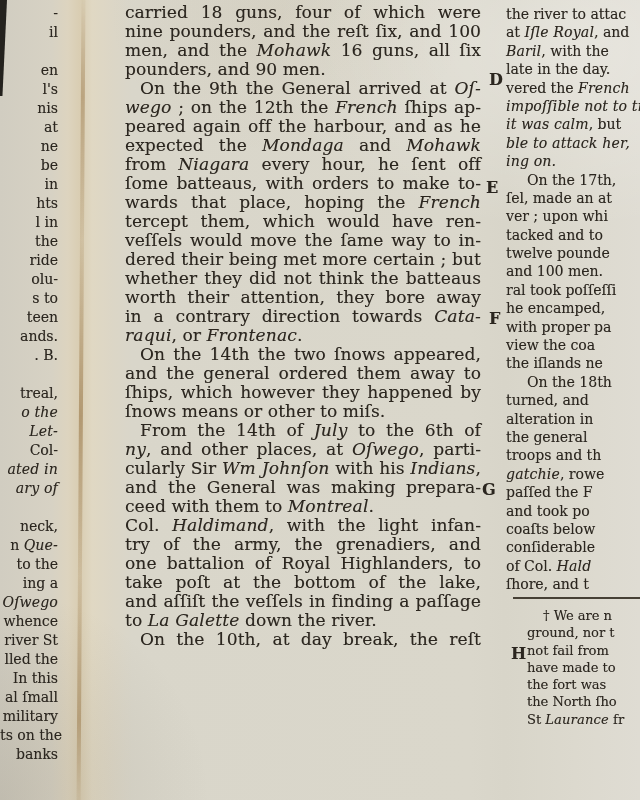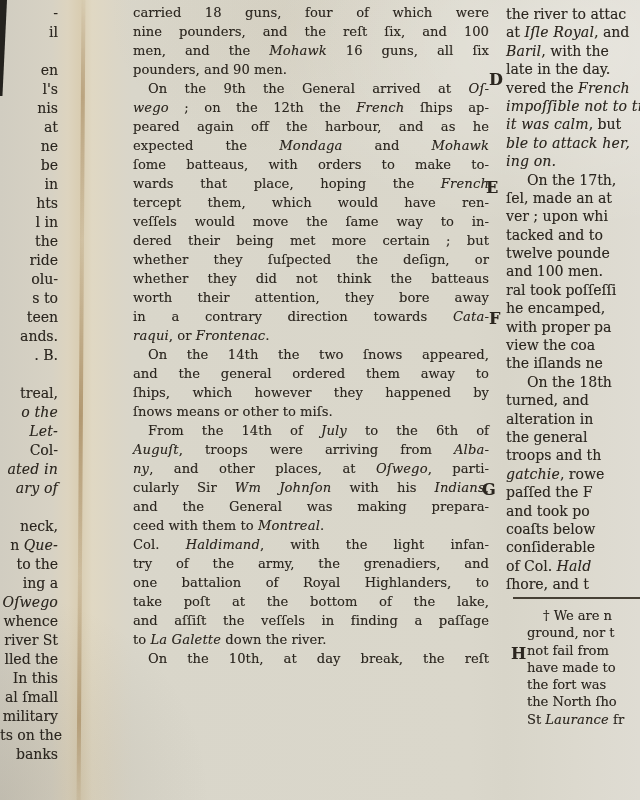--- a/index.html
+++ b/index.html
@@ -14,21 +14,21 @@
       linear-gradient(90deg,
         #d1cdc1 0px, #d7d2c4 52px, #ddd4bf 68px, #d9cdb2 80px,
         #e0d8c3 92px, #dcd6c6 112px, #d9d6ca 132px, #dad7cb 470px,
         #d8d5c9 505px, #dcd9ce 575px, #dfdcd3 640px);
   }
   .line-rows div{white-space:nowrap;}
   
   .col-left{position:absolute;left:0;top:4px;width:58px;text-align:right;font-size:14px;}
   .col-left div{height:19px;line-height:19px;}
   
-  .col-center{position:absolute;left:133px;top:3px;width:356px;font-size:13px;}
+  .col-center{position:absolute;left:125px;top:3px;width:356px;font-size:17px;}
   .col-center div{
     height:19px;line-height:19px;white-space:normal;
     text-align:justify;text-align-last:justify;
     letter-spacing:0.1px;
   }
   .col-center div.end{text-align-last:left;}
   .col-center div.indent{padding-left:15px;}
   
   .col-right{position:absolute;left:506px;top:5px;width:160px;font-size:14px;}
   .col-right div{height:18.4px;line-height:18.4px;}
@@ -105,36 +105,35 @@
 
   <div class="col-center line-rows ink" id="col-center">
       <div><span>carried 18 guns, four of which were</span></div>
       <div><span>nine pounders, and the reſt ſix, and 100</span></div>
       <div><span>men, and the </span><i>Mohawk</i><span> 16 guns, all ſix</span></div>
       <div class="end"><span>pounders, and 90 men.</span></div>
       <div class="indent"><span>On the 9th the General arrived at </span><i>Oſ-</i></div>
       <div><i>wego</i><span> ; on the 12th the </span><i>French</i><span> ſhips ap-</span></div>
       <div><span>peared again off the harbour, and as he</span></div>
       <div><span>expected the </span><i>Mondaga</i><span> and </span><i>Mohawk</i></div>
+      <div><span>from </span><i>Niagara</i><span> every hour, he ſent off</span></div>
       <div><span>ſome batteaus, with orders to make to-</span></div>
       <div><span>wards that place, hoping the </span><i>French</i></div>
       <div><span>tercept them, which would have ren-</span></div>
       <div><span>veſſels would move the ſame way to in-</span></div>
       <div><span>dered their being met more certain ; but</span></div>
-      <div><span>whether they ſuſpected the deſign, or</span></div>
       <div><span>whether they did not think the batteaus</span></div>
       <div><span>worth their attention, they bore away</span></div>
       <div><span>in a contrary direction towards </span><i>Cata-</i></div>
       <div class="end"><i>raqui</i><span>, or </span><i>Frontenac</i><span>.</span></div>
       <div class="indent"><span>On the 14th the two ſnows appeared,</span></div>
       <div><span>and the general ordered them away to</span></div>
       <div><span>ſhips, which however they happened by</span></div>
       <div class="end"><span>ſnows means or other to miſs.</span></div>
       <div class="indent"><span>From the 14th of </span><i>July</i><span> to the 6th of</span></div>
-      <div><i>Auguſt</i><span>, troops were arriving from </span><i>Alba-</i></div>
       <div><i>ny</i><span>, and other places, at </span><i>Oſwego</i><span>, parti-</span></div>
       <div><span>cularly Sir </span><i>Wm Johnſon</i><span> with his </span><i>Indians</i><span>,</span></div>
       <div><span>and the General was making prepara-</span></div>
       <div class="end"><span>ceed with them to </span><i>Montreal</i><span>.</span></div>
       <div><span>Col. </span><i>Haldimand</i><span>, with the light infan-</span></div>
       <div><span>try of the army, the grenadiers, and</span></div>
       <div><span>one battalion of Royal Highlanders, to</span></div>
       <div><span>take poſt at the bottom of the lake,</span></div>
       <div><span>and aſſiſt the veſſels in finding a paſſage</span></div>
       <div class="end"><span>to </span><i>La Galette</i><span> down the river.</span></div>

